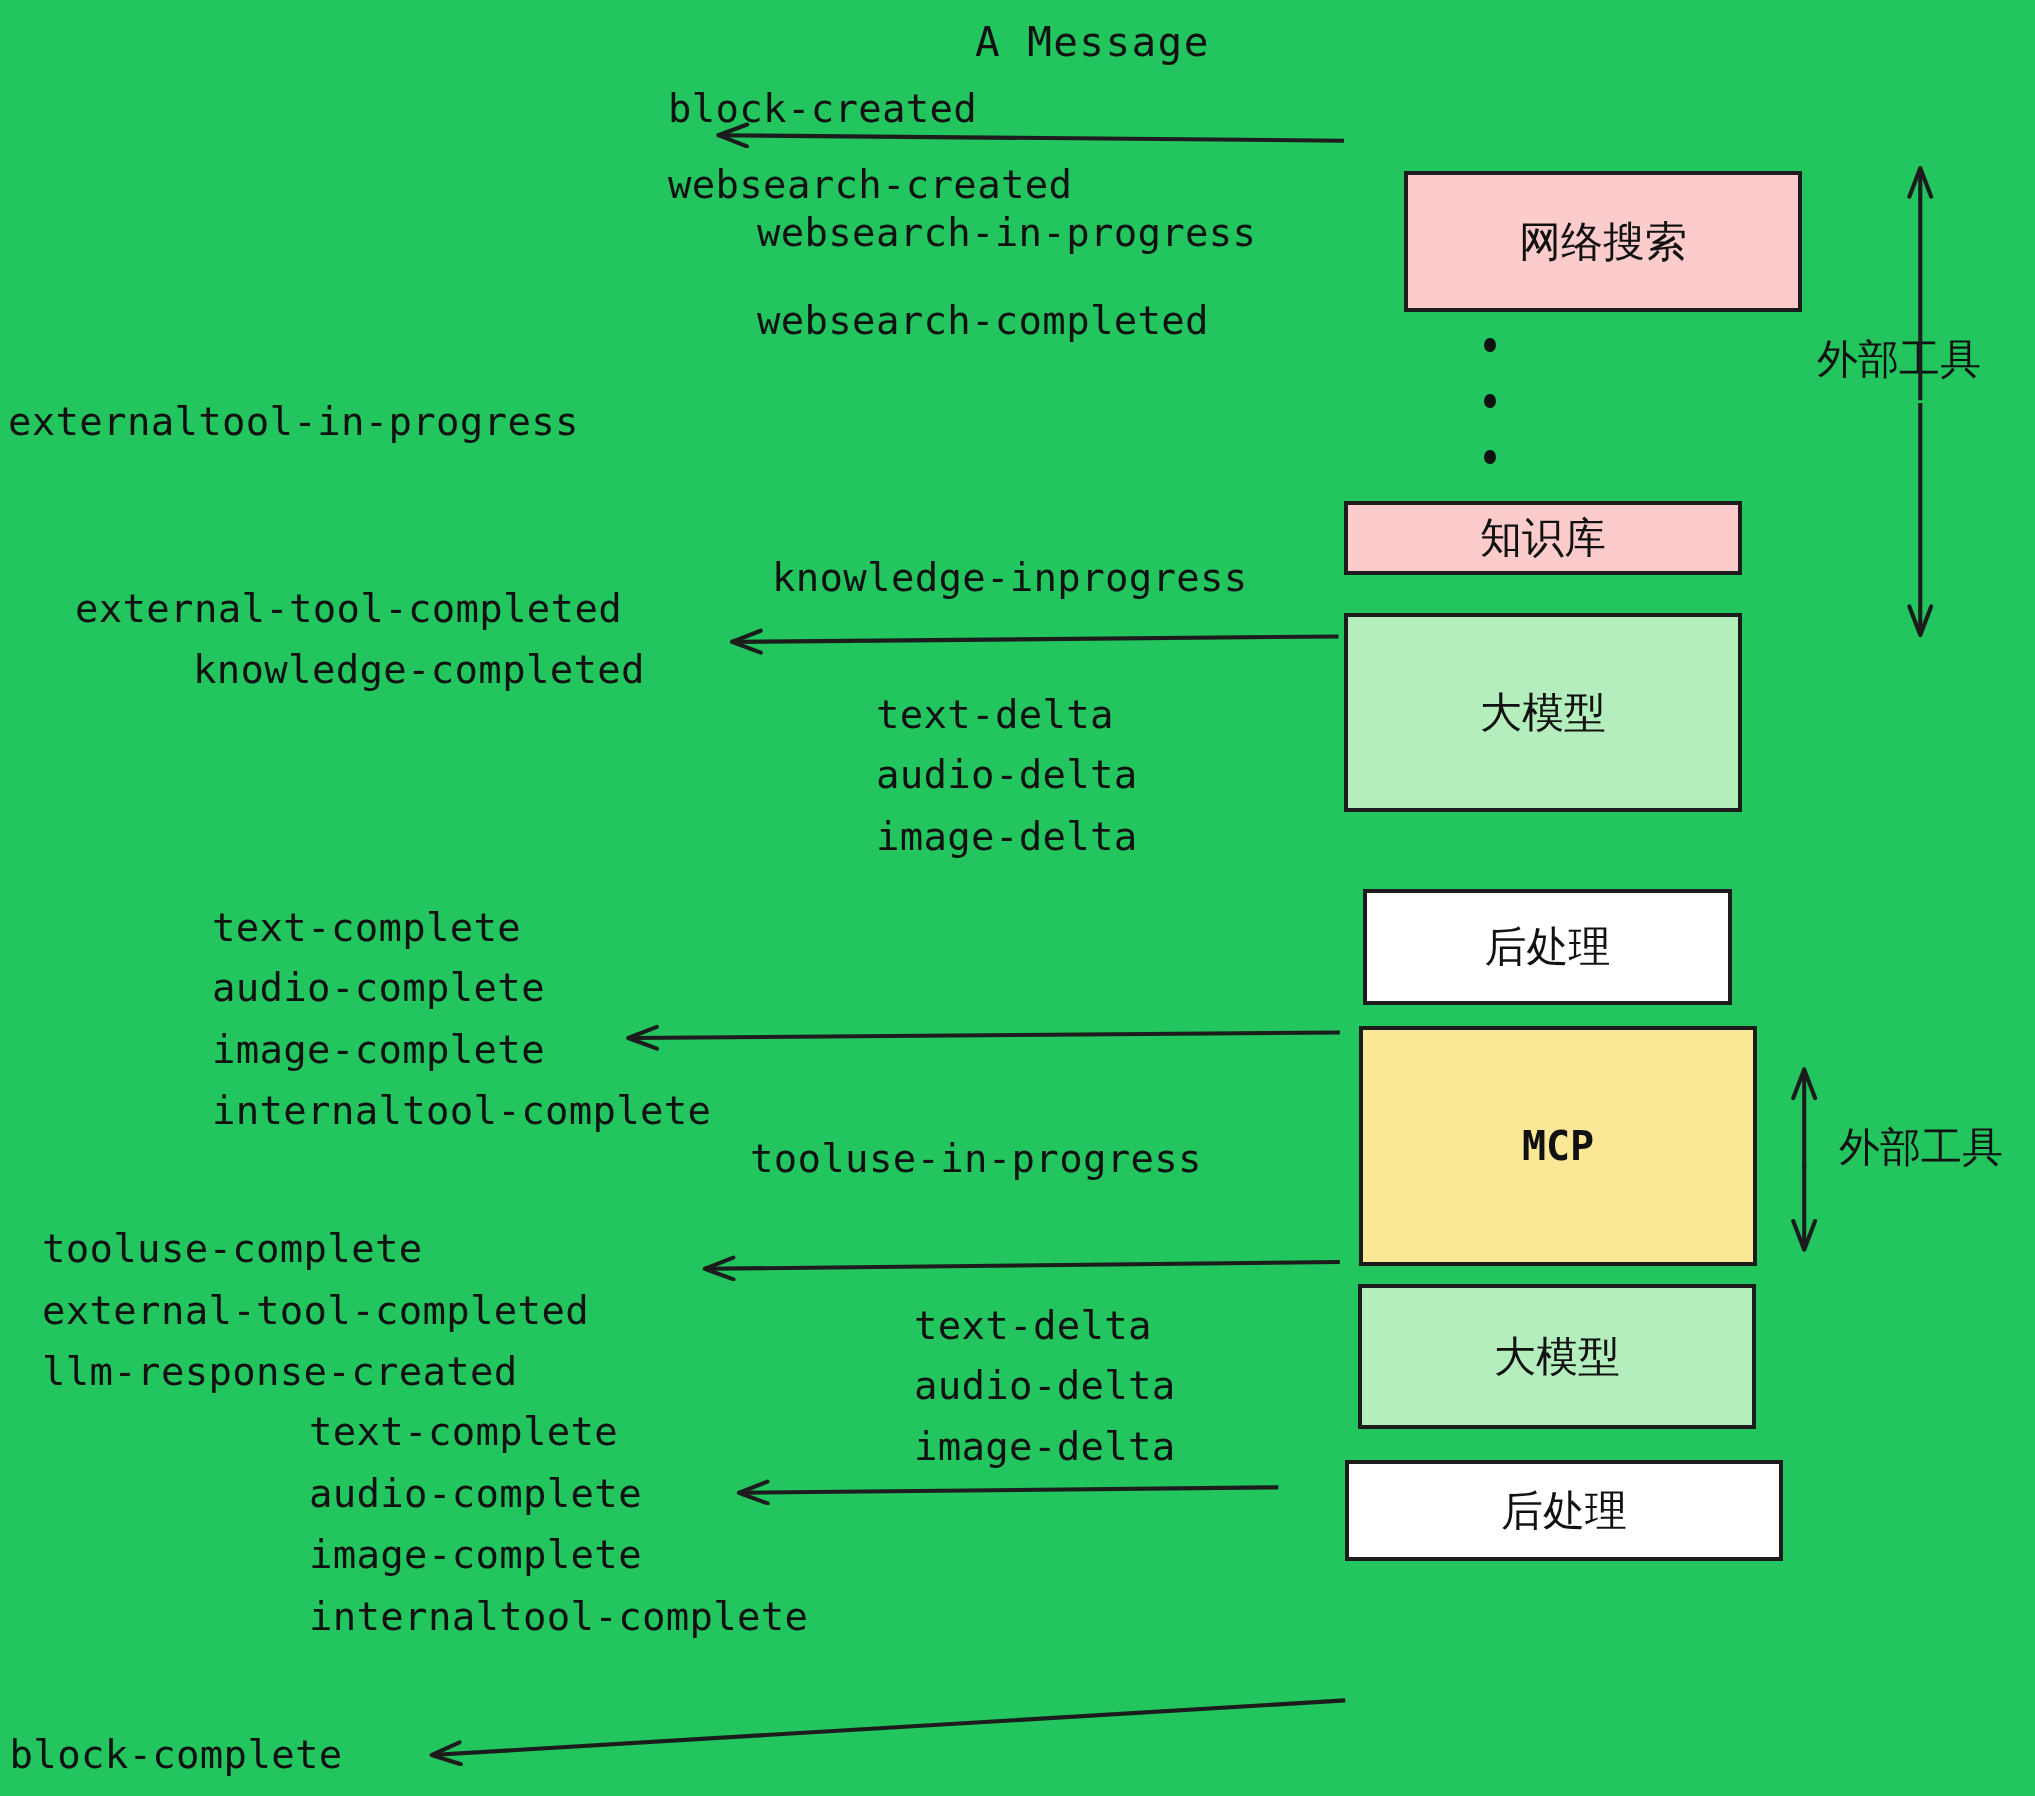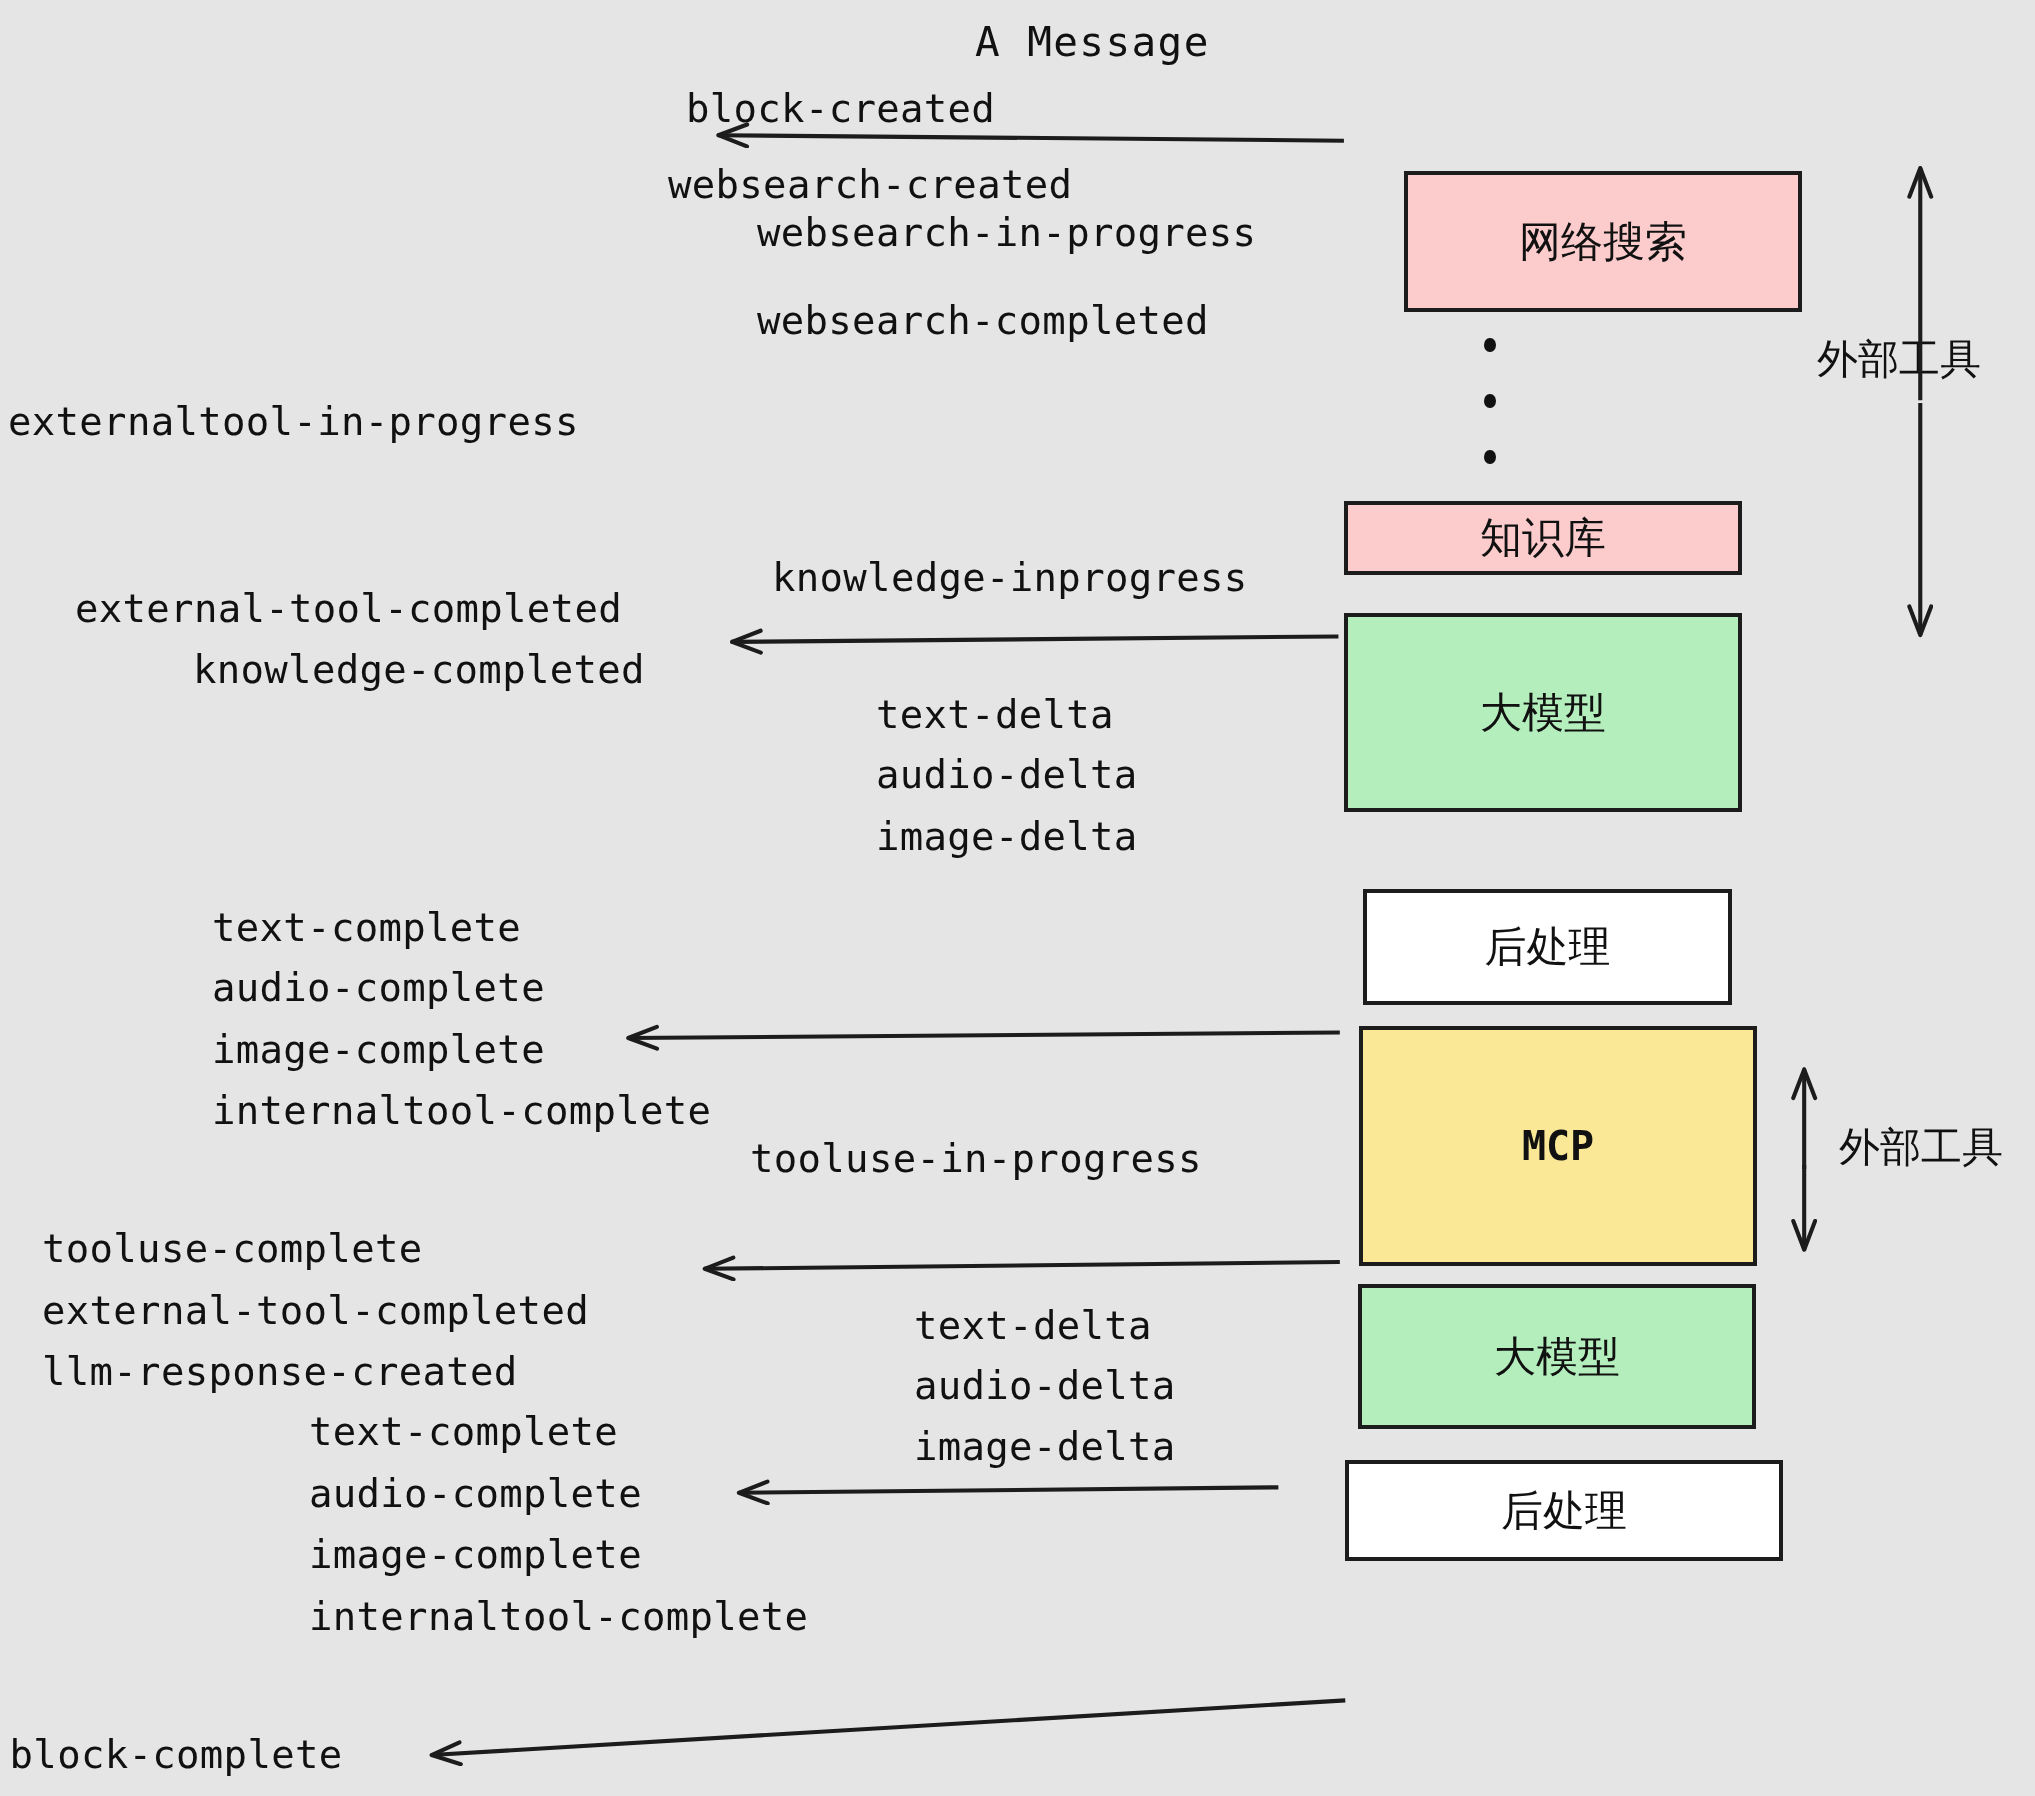--- a/index.html
+++ b/index.html
@@ -5,21 +5,21 @@
 <style>
   html, body {
     margin: 0;
     padding: 0;
     background: #ffffff;
   }
   #stage {
     position: relative;
     width: 2035px;
     height: 1796px;
-    background: #e5e5e5;
+    background: #22c55e;
     overflow: hidden;
     font-family: "DejaVu Sans Mono", monospace;
   }
 
   
   .lbl {
     position: absolute;
     white-space: nowrap;
     color: #111111;
     font-family: "DejaVu Sans Mono", "Liberation Mono", monospace;
@@ -123,21 +123,21 @@
   <div class="box" id="box-postprocess-2" style="left:1345px; top:1460px; width:438px; height:101px; background:#ffffff;">
     <span>后处理</span>
   </div>
 
   <div class="vdots" style="left:1483px; top:338px; width:13.7px; height:126px;">
     <i></i>
       <i></i>
       <i></i>
   </div>
 
-  <div class="lbl" style="left:668px;  top:89px;margin-left:18px;">block-created</div>
+  <div class="lbl" style="left:668px;  top:89px;">block-created</div>
   <div class="lbl" style="left:668px;  top:165px;">websearch-created</div>
   <div class="lbl" style="left:757px; top:213px;">websearch-in-progress</div>
   <div class="lbl" style="left:757px; top:301px;">websearch-completed</div>
   <div class="lbl" style="left:8px;   top:402px;">externaltool-in-progress</div>
   <div class="lbl" style="left:772px; top:518px;margin-top:40px;">knowledge-inprogress</div>
   <div class="lbl" style="left:75px; top:589px;">external-tool-completed</div>
   <div class="lbl" style="left:193px;  top:650px;">knowledge-completed</div>
 
   <div class="lbl" style="left:876px; top:695px;">text-delta</div>
   <div class="lbl" style="left:876px; top:755px;">audio-delta</div>

